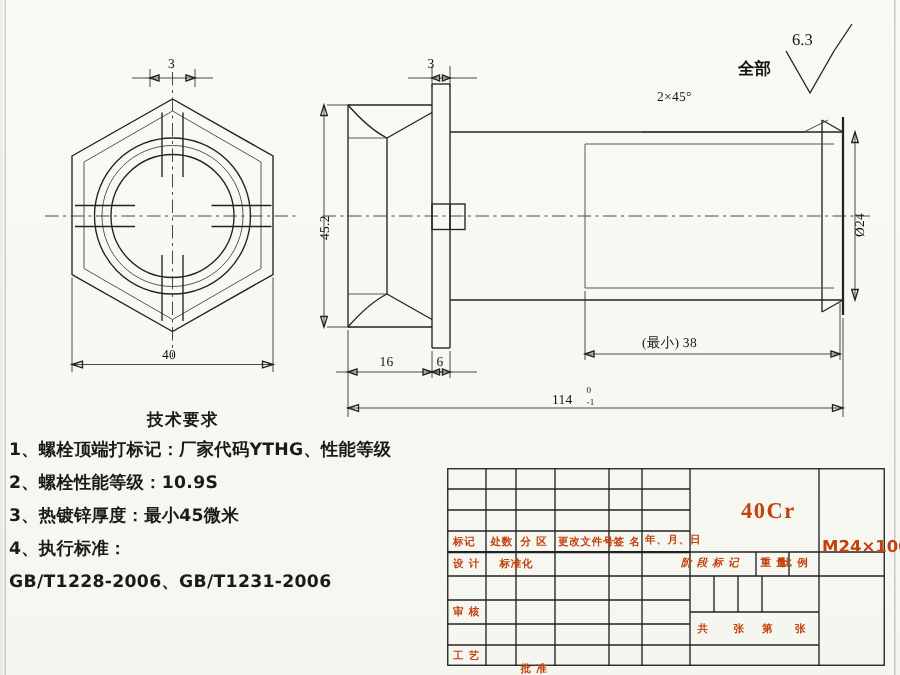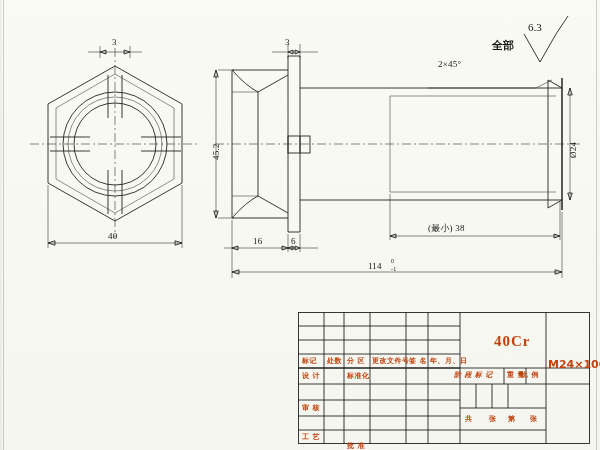--- a/index.html
+++ b/index.html
@@ -294,20 +294,28 @@
   <div class="txt dim" style="left:291px; top:237px;">6</div>
 
   <div class="txt dim" style="left:438px; top:60px;">2×45°</div>
 
   <div class="txt dim" style="left:428px; top:224px;">(最小) 38</div>
 
   <div class="txt dim" style="left:368px; top:262px;">114</div>
   <div class="txt dim" style="left:391px; top:258px; font-size:6px;">0</div>
   <div class="txt dim" style="left:391px; top:266px; font-size:6px;">-1</div>
 
+  <div id="techreq">
+    <div class="tr-title cn">技术要求</div>
+    <div class="tr-line cn">1、螺栓顶端打标记：厂家代码YTHG、性能等级</div>
+    <div class="tr-line cn">2、螺栓性能等级：10.9S</div>
+    <div class="tr-line cn">3、热镀锌厚度：最小45微米</div>
+    <div class="tr-line cn">4、执行标准：</div>
+    <div class="tr-line cn">GB/T1228-2006、GB/T1231-2006</div>
+  </div>
 
   <div id="titleblock">
     <svg width="292" height="132" viewBox="0 0 292 132">
 
       <rect class="ln" x="0.5" y="0.5" width="291" height="131"></rect>
 
       <line class="ln" x1="26" y1="0" x2="26" y2="132"></line>
       <line class="ln" x1="46" y1="0" x2="46" y2="132"></line>
       <line class="ln" x1="72" y1="0" x2="72" y2="132"></line>
       <line class="ln" x1="108" y1="0" x2="108" y2="132"></line>
@@ -341,21 +349,21 @@
     </svg>
 
     <div class="tb-txt" style="left:4px;  top:46px;">标记</div>
     <div class="tb-txt" style="left:29px; top:46px;">处数</div>
     <div class="tb-txt" style="left:49px; top:46px;">分 区</div>
     <div class="tb-txt" style="left:74px; top:46px;">更改文件号</div>
     <div class="tb-txt" style="left:111px;top:46px;">签 名</div>
     <div class="tb-txt" style="left:132px;top:46px;font-family:Liberation Mono, monospace;">年、月、日</div>
 
     <div class="tb-txt" style="left:4px;  top:61px;">设 计</div>
-    <div class="tb-txt" style="left:49px; top:61px;">标准化</div>
+    <div class="tb-txt" style="left:35px; top:61px;">标准化</div>
     <div class="tb-txt" style="left:4px;  top:93px;">审 核</div>
     <div class="tb-txt" style="left:4px;  top:122px;">工 艺</div>
     <div class="tb-txt" style="left:49px; top:131px;">批 准</div>
 
     <div class="tb-txt tb-mat" style="left:196px; top:22px;">40Cr</div>
 
     <div class="tb-txt" style="left:156px; top:60px;font-style:italic;">阶 段 标 记</div>
     <div class="tb-txt" style="left:209px; top:60px;">重 量</div>
     <div class="tb-txt" style="left:223px; top:60px;">比 例</div>
 

